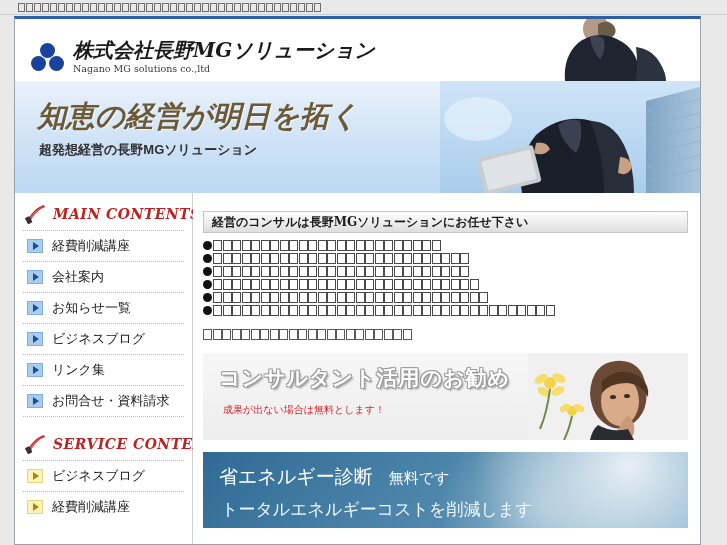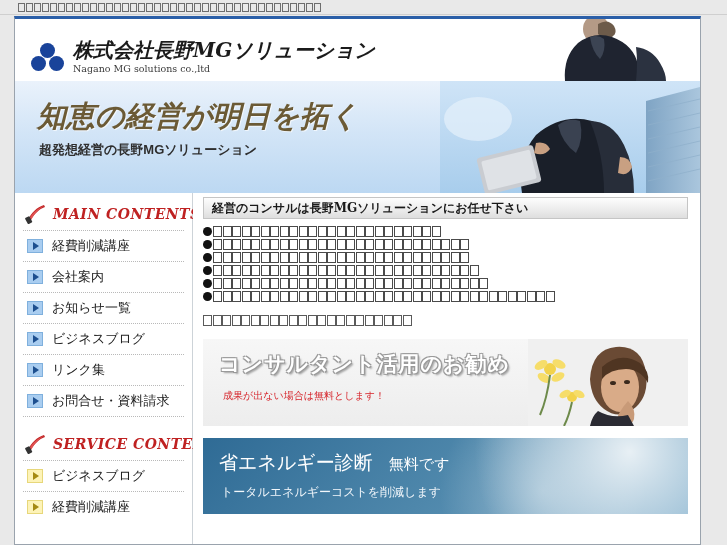--- a/index.html
+++ b/index.html
@@ -107,21 +107,21 @@
   .body-split { display: flex; height: 352px; }
   .sidebar {
     width: 178px; flex: 0 0 178px;
     background: #ffffff;
     border-right: 1px solid #cdd3d8;
     padding: 8px 0 0 0;
   }
   .content {
     flex: 1 1 auto;
     background: #ffffff;
-    padding: 4px 12px 0 10px;
+    padding: 18px 12px 0 10px;
     overflow: hidden;
   }
 
   
   .side-head {
     display: flex; align-items: center; gap: 6px;
     padding: 3px 8px 6px 10px;
   }
   .quill { width: 22px; height: 20px; position: relative; }
   .quill svg { display: block; }
@@ -233,21 +233,21 @@
       linear-gradient(135deg, #2f6b95 0%, #4e87ab 50%, #6fa3c4 100%);
   }
   .energy-title {
     position: absolute; left: 16px; top: 12px;
     font-size: 19px; color: #ffffff; font-weight: normal;
     white-space: nowrap;
   }
   .energy-title .small { font-size: 15px; margin-left: 16px; }
   .energy-sub {
     position: absolute; left: 18px; top: 46px;
-    font-size: 12px; color: #f2f7fb; white-space: nowrap;
+    font-size: 17px; color: #f2f7fb; white-space: nowrap;
   }
 </style>
 </head>
 <body>
 
 <div class="top-strip">
   <div class="tofu-row" id="title-tofu">
       <span class="tofu sm"></span>
       <span class="tofu sm"></span>
       <span class="tofu sm"></span>

